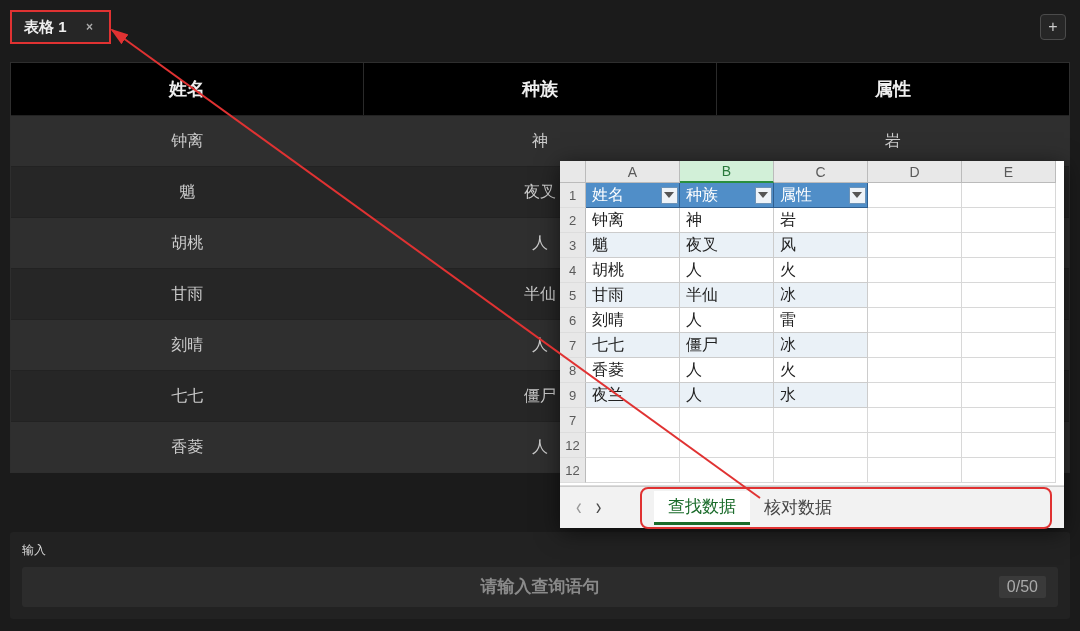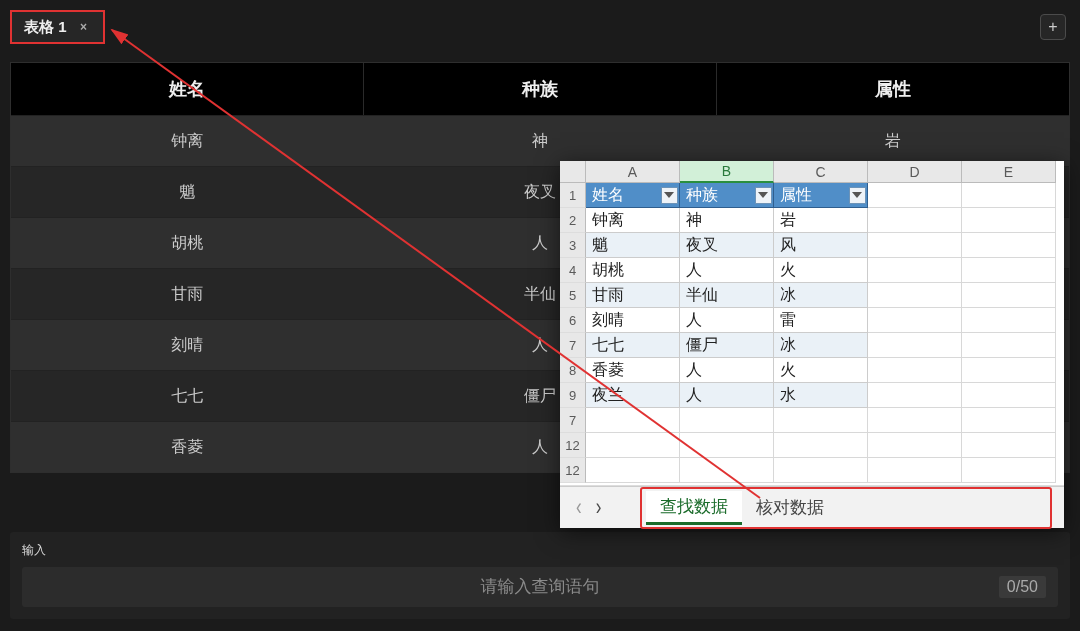--- a/index.html
+++ b/index.html
@@ -23,21 +23,21 @@
       height: 34px;
     }
     .tab {
       background: #262626;
       color: #eee;
       padding: 6px 12px;
       font-size: 15px;
       font-weight: 600;
       display: flex;
       align-items: center;
-      gap: 10px;
+      gap: 16px;
       border: 2.5px solid #e03232;
       height: 34px;
     }
     .tab .close {
       font-size: 12px;
       color: #aaa;
       cursor: pointer;
       width: 14px; height: 14px;
       line-height: 1;
       display: flex; align-items: center; justify-content: center;
@@ -121,20 +121,21 @@
       position: relative;
     }
     .input-field {
       flex: 1;
       background: transparent;
       border: none;
       text-align: center;
       font-size: 17px;
       color: #0ea5e9;
       outline: none;
+      font-weight: bold;
     }
     .input-field::placeholder { color: #8a8a8a; }
     .counter {
       position: absolute;
       right: 12px;
       top: 50%;
       transform: translateY(-50%);
       background: #3a3a3a;
       color: #aaa;
       font-size: 16px;
@@ -244,22 +245,22 @@
       color: #999;
     }
     .xl-nav span { display:inline-block; transform:scaleY(1.4); }
     .xl-nav span.right { transform:scaleY(1.4); color:#4a4a4a; }
     .xl-tabs-wrap {
       flex:1;
       display:flex;
       align-items:center;
       gap: 0;
       border: 2px solid #e03232;
-      border-radius: 3px;
-      padding: 2px 4px;
+      border-radius: 8px;
+      padding: 2px 12px;
       margin-right: 12px;
     }
     .xl-tab {
       padding: 4px 14px;
       color: #444;
       cursor: pointer;
       font-size: 17px;
       background: transparent;
     }
     .xl-tab.active {

